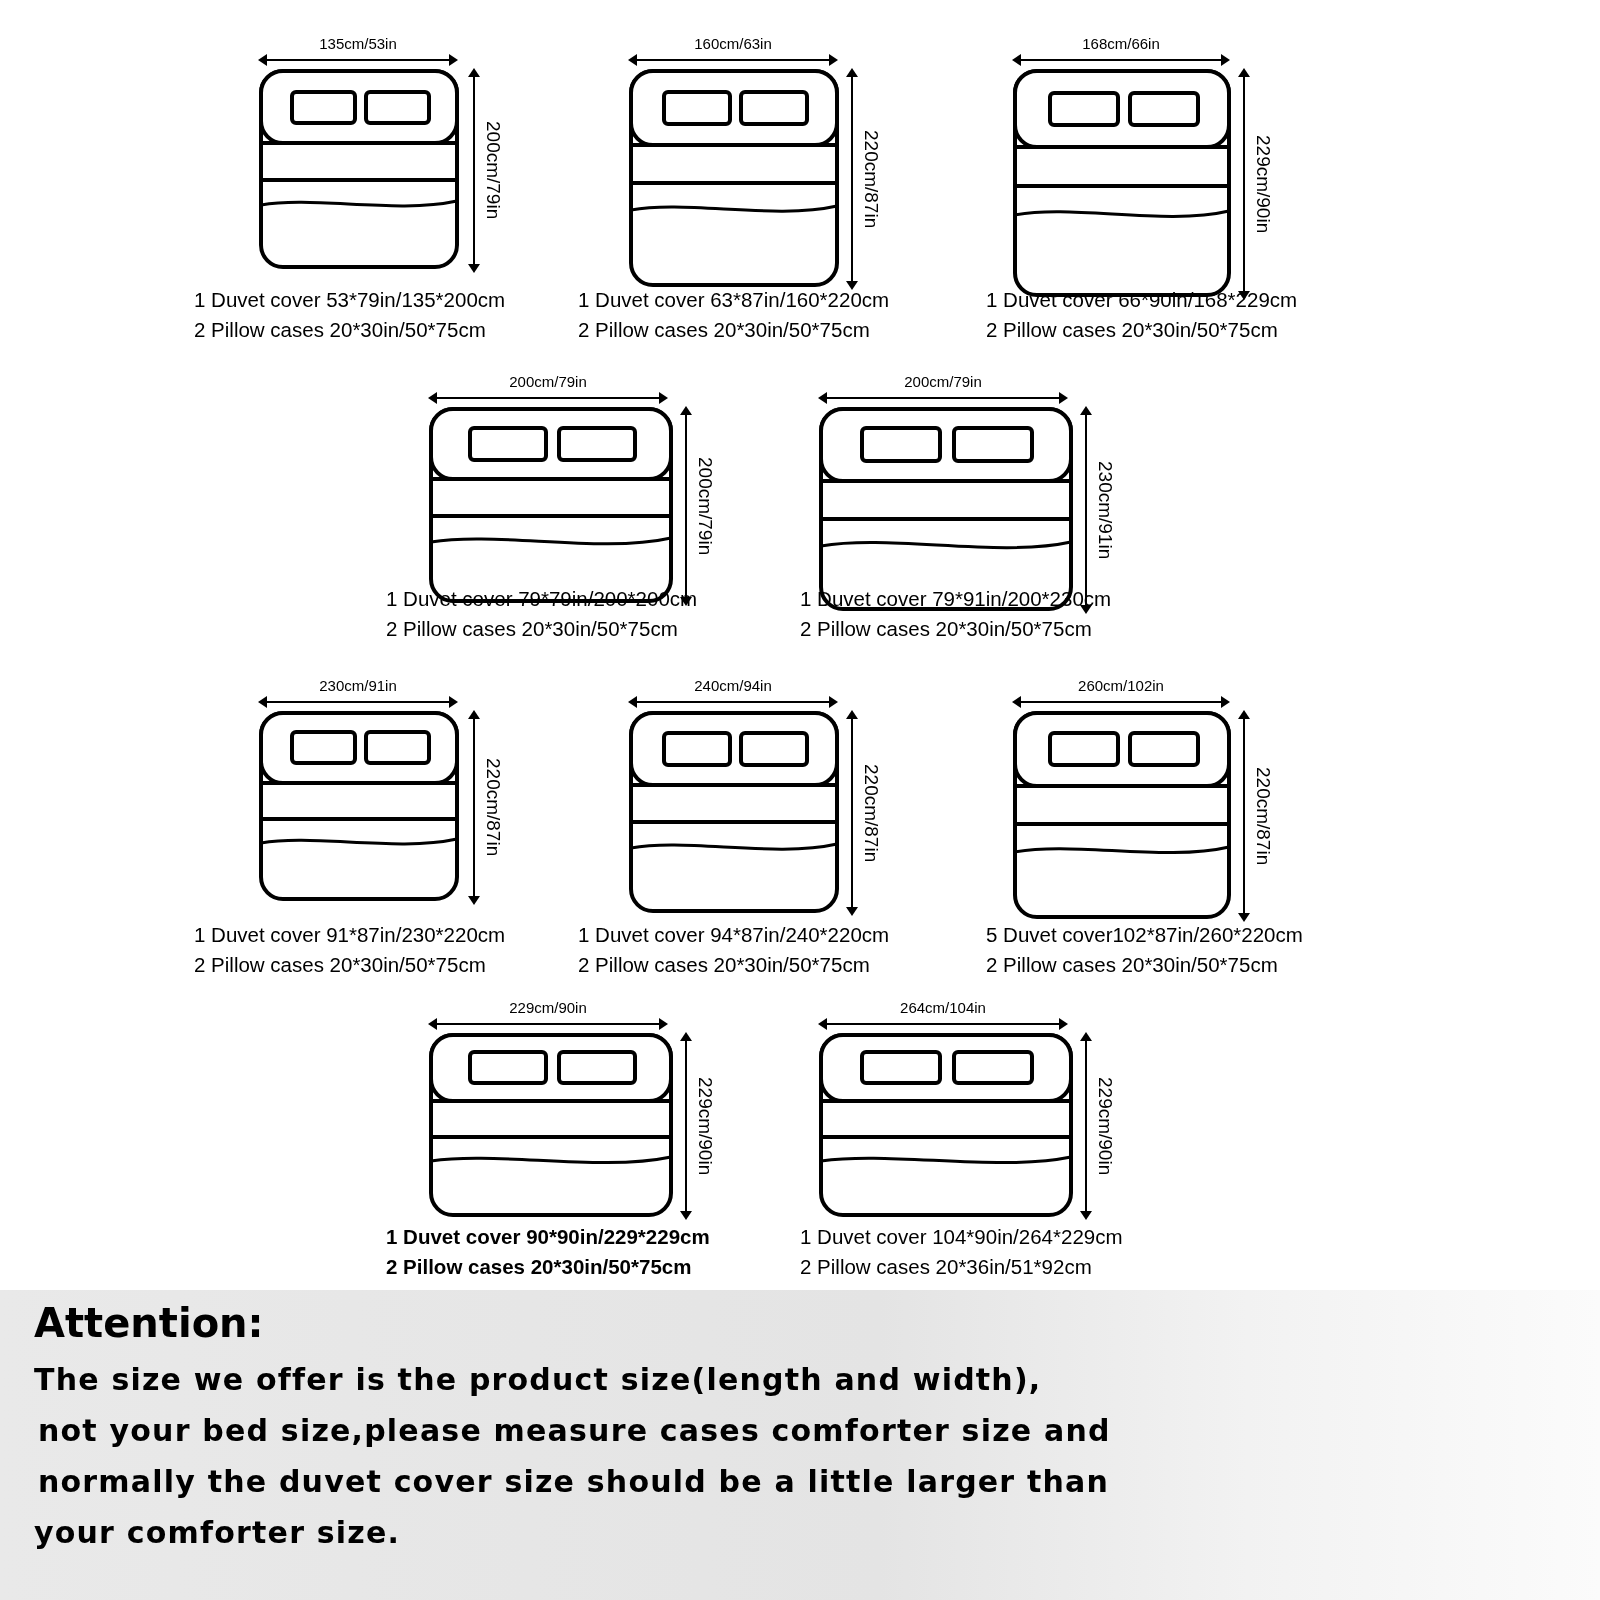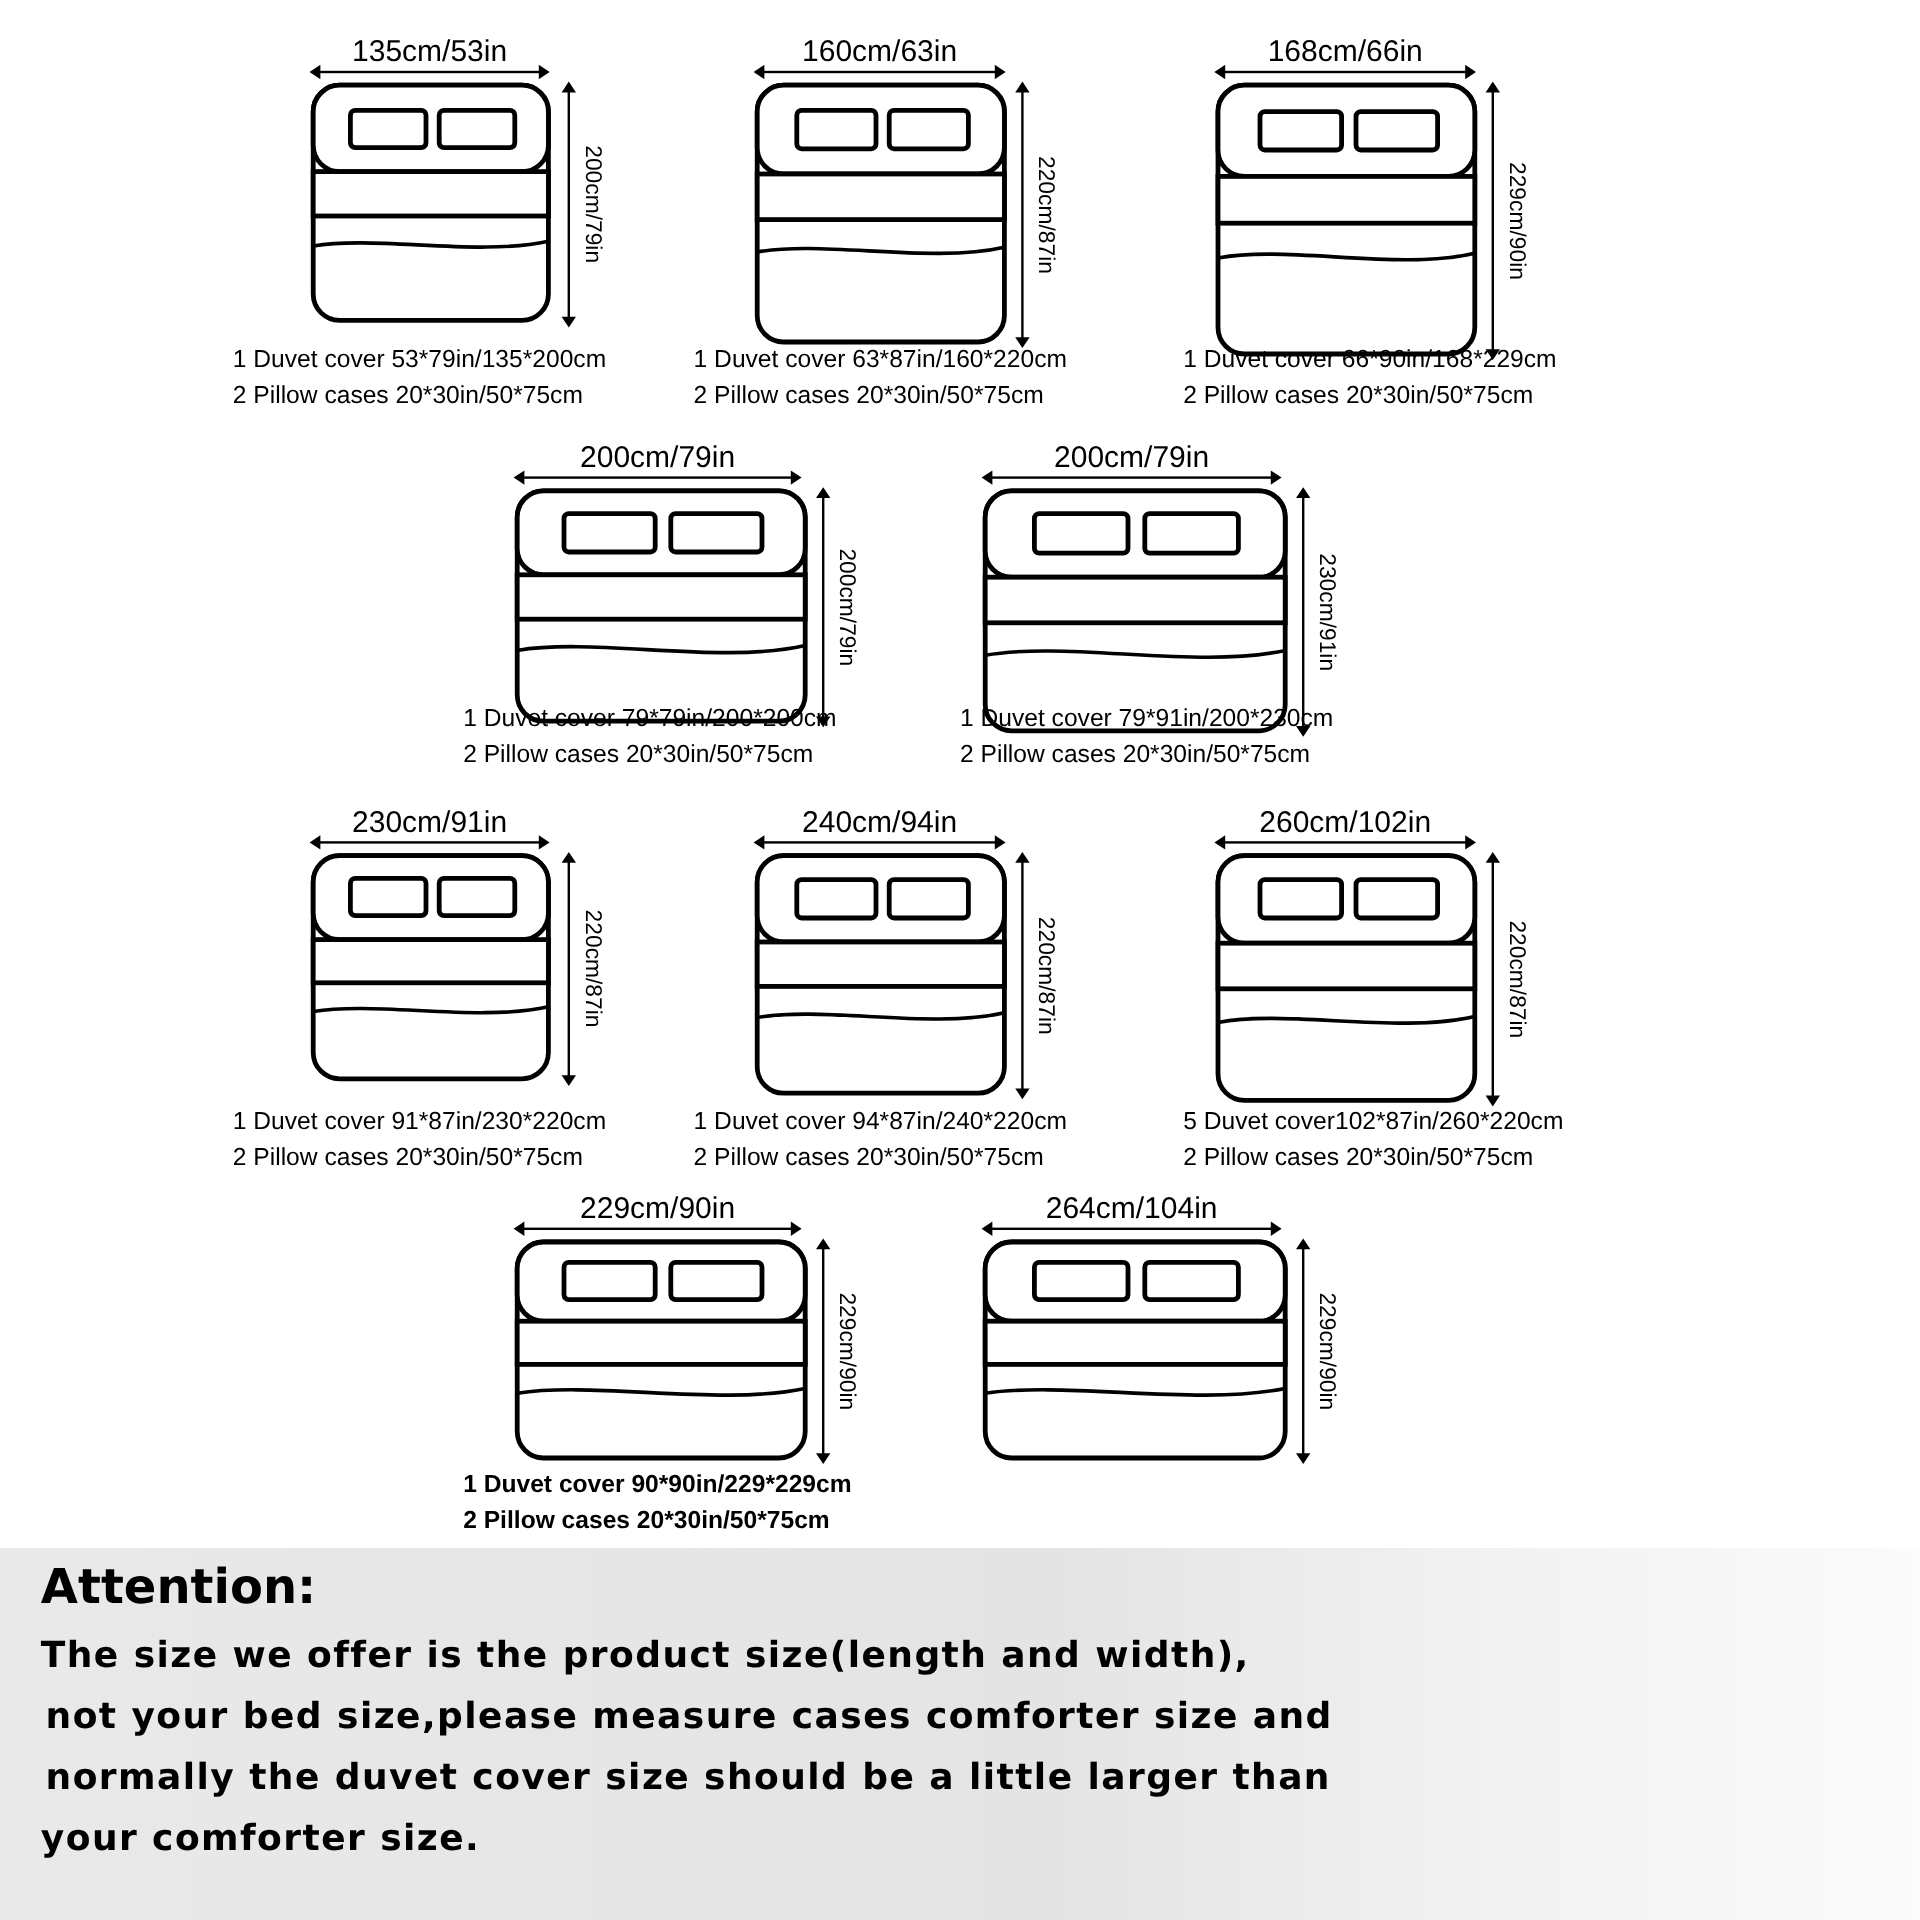--- a/index.html
+++ b/index.html
@@ -29,21 +29,21 @@
     position: absolute;
     left: 0;
     top: 0;
     height: 44px;
     display: flex;
     flex-direction: column;
     align-items: center;
     justify-content: flex-end;
   }
   .dim-top .dim-label {
-    font-size: 25px;
+    font-size: 15px;
     line-height: 21px;
     white-space: nowrap;
   }
   .dim-line-h {
     position: relative;
     height: 12px;
     width: 100%;
   }
   .dim-line-h .bar {
     position: absolute;
@@ -457,20 +457,24 @@
     </svg>
     <div class="dim-right" style="left:262px; top:46px; height:188px;">
       <div class="dim-line-v">
           <div class="arrow-t"></div>
           <div class="bar"></div>
           <div class="arrow-b"></div>
         </div>
       <div class="dim-label">229cm/90in</div>
     </div>
   </div>
+  <div class="caption" style="left:800px; top:1222px;">
+    <div>1 Duvet cover 104*90in/264*229cm</div>
+    <div>2 Pillow cases 20*36in/51*92cm</div>
+  </div>
 
 </div>
 
 <div id="attention-panel">
   <div id="attention-title">Attention:</div>
   <div class="attn-line">The size we offer is the product size(length and  width),</div>
   <div class="attn-line indent">not your bed size,please measure cases comforter size and</div>
   <div class="attn-line indent">normally the duvet cover size should be a little larger than</div>
   <div class="attn-line">your comforter size.</div>
 </div>

